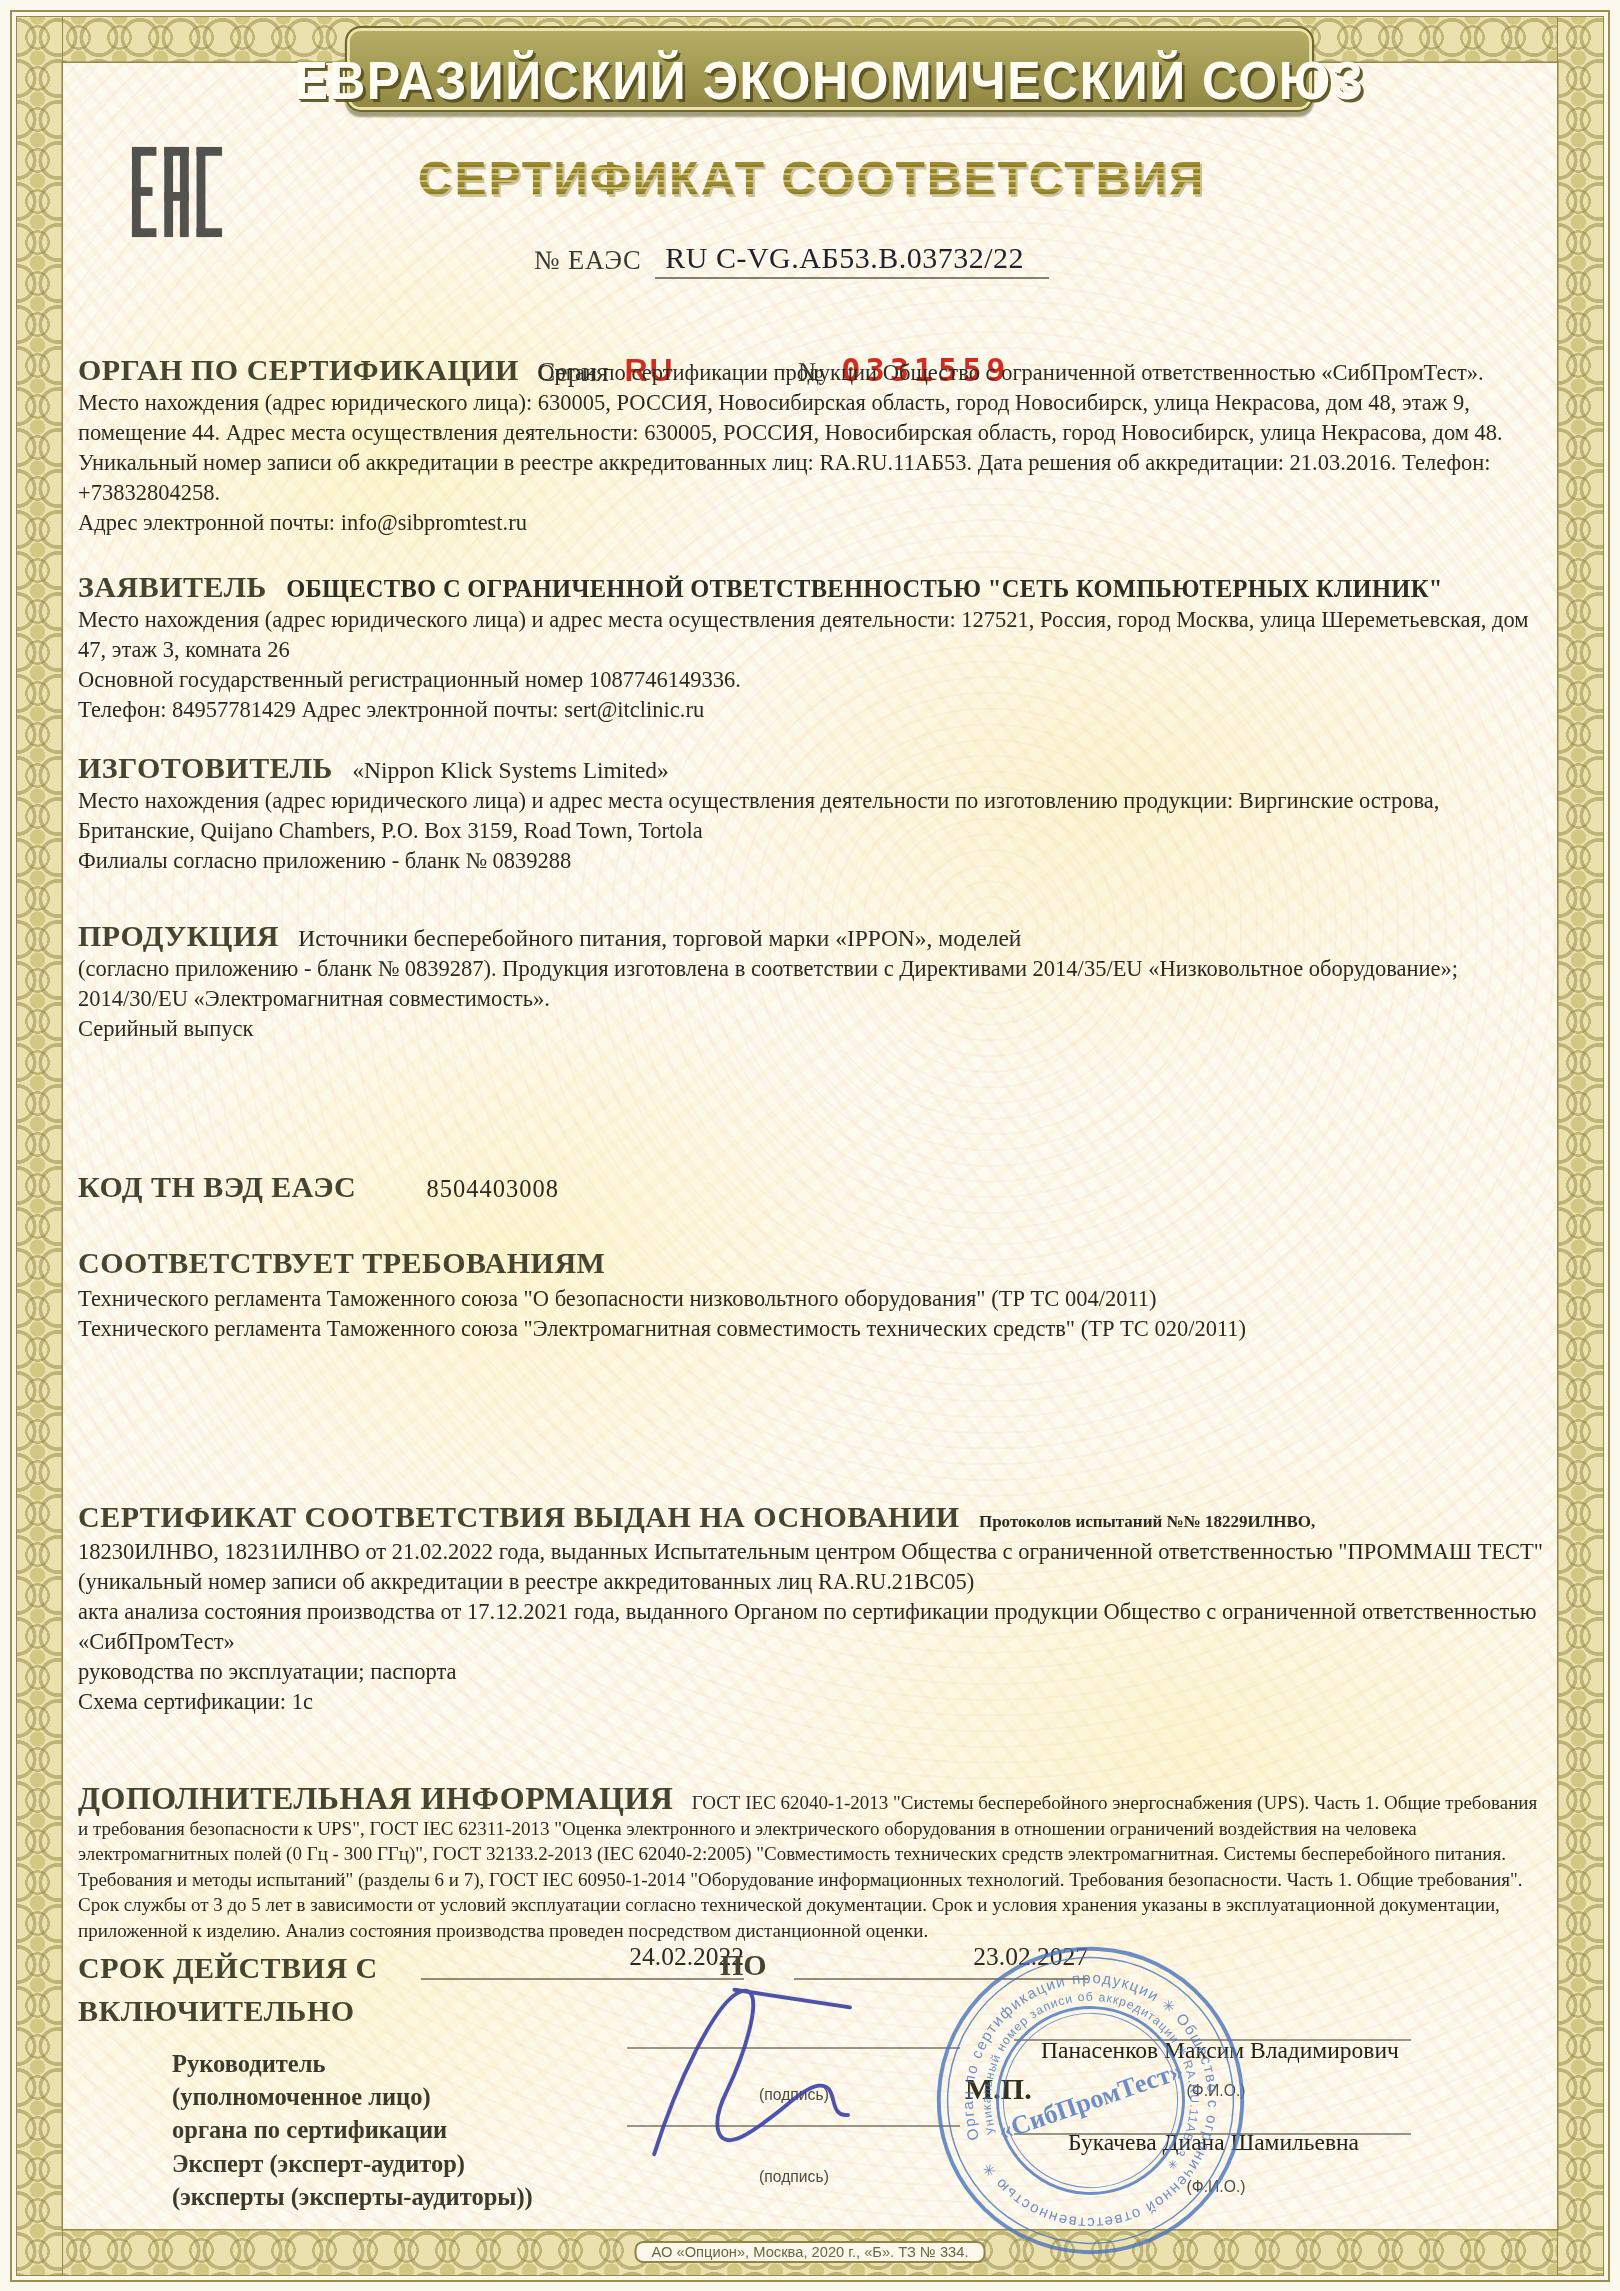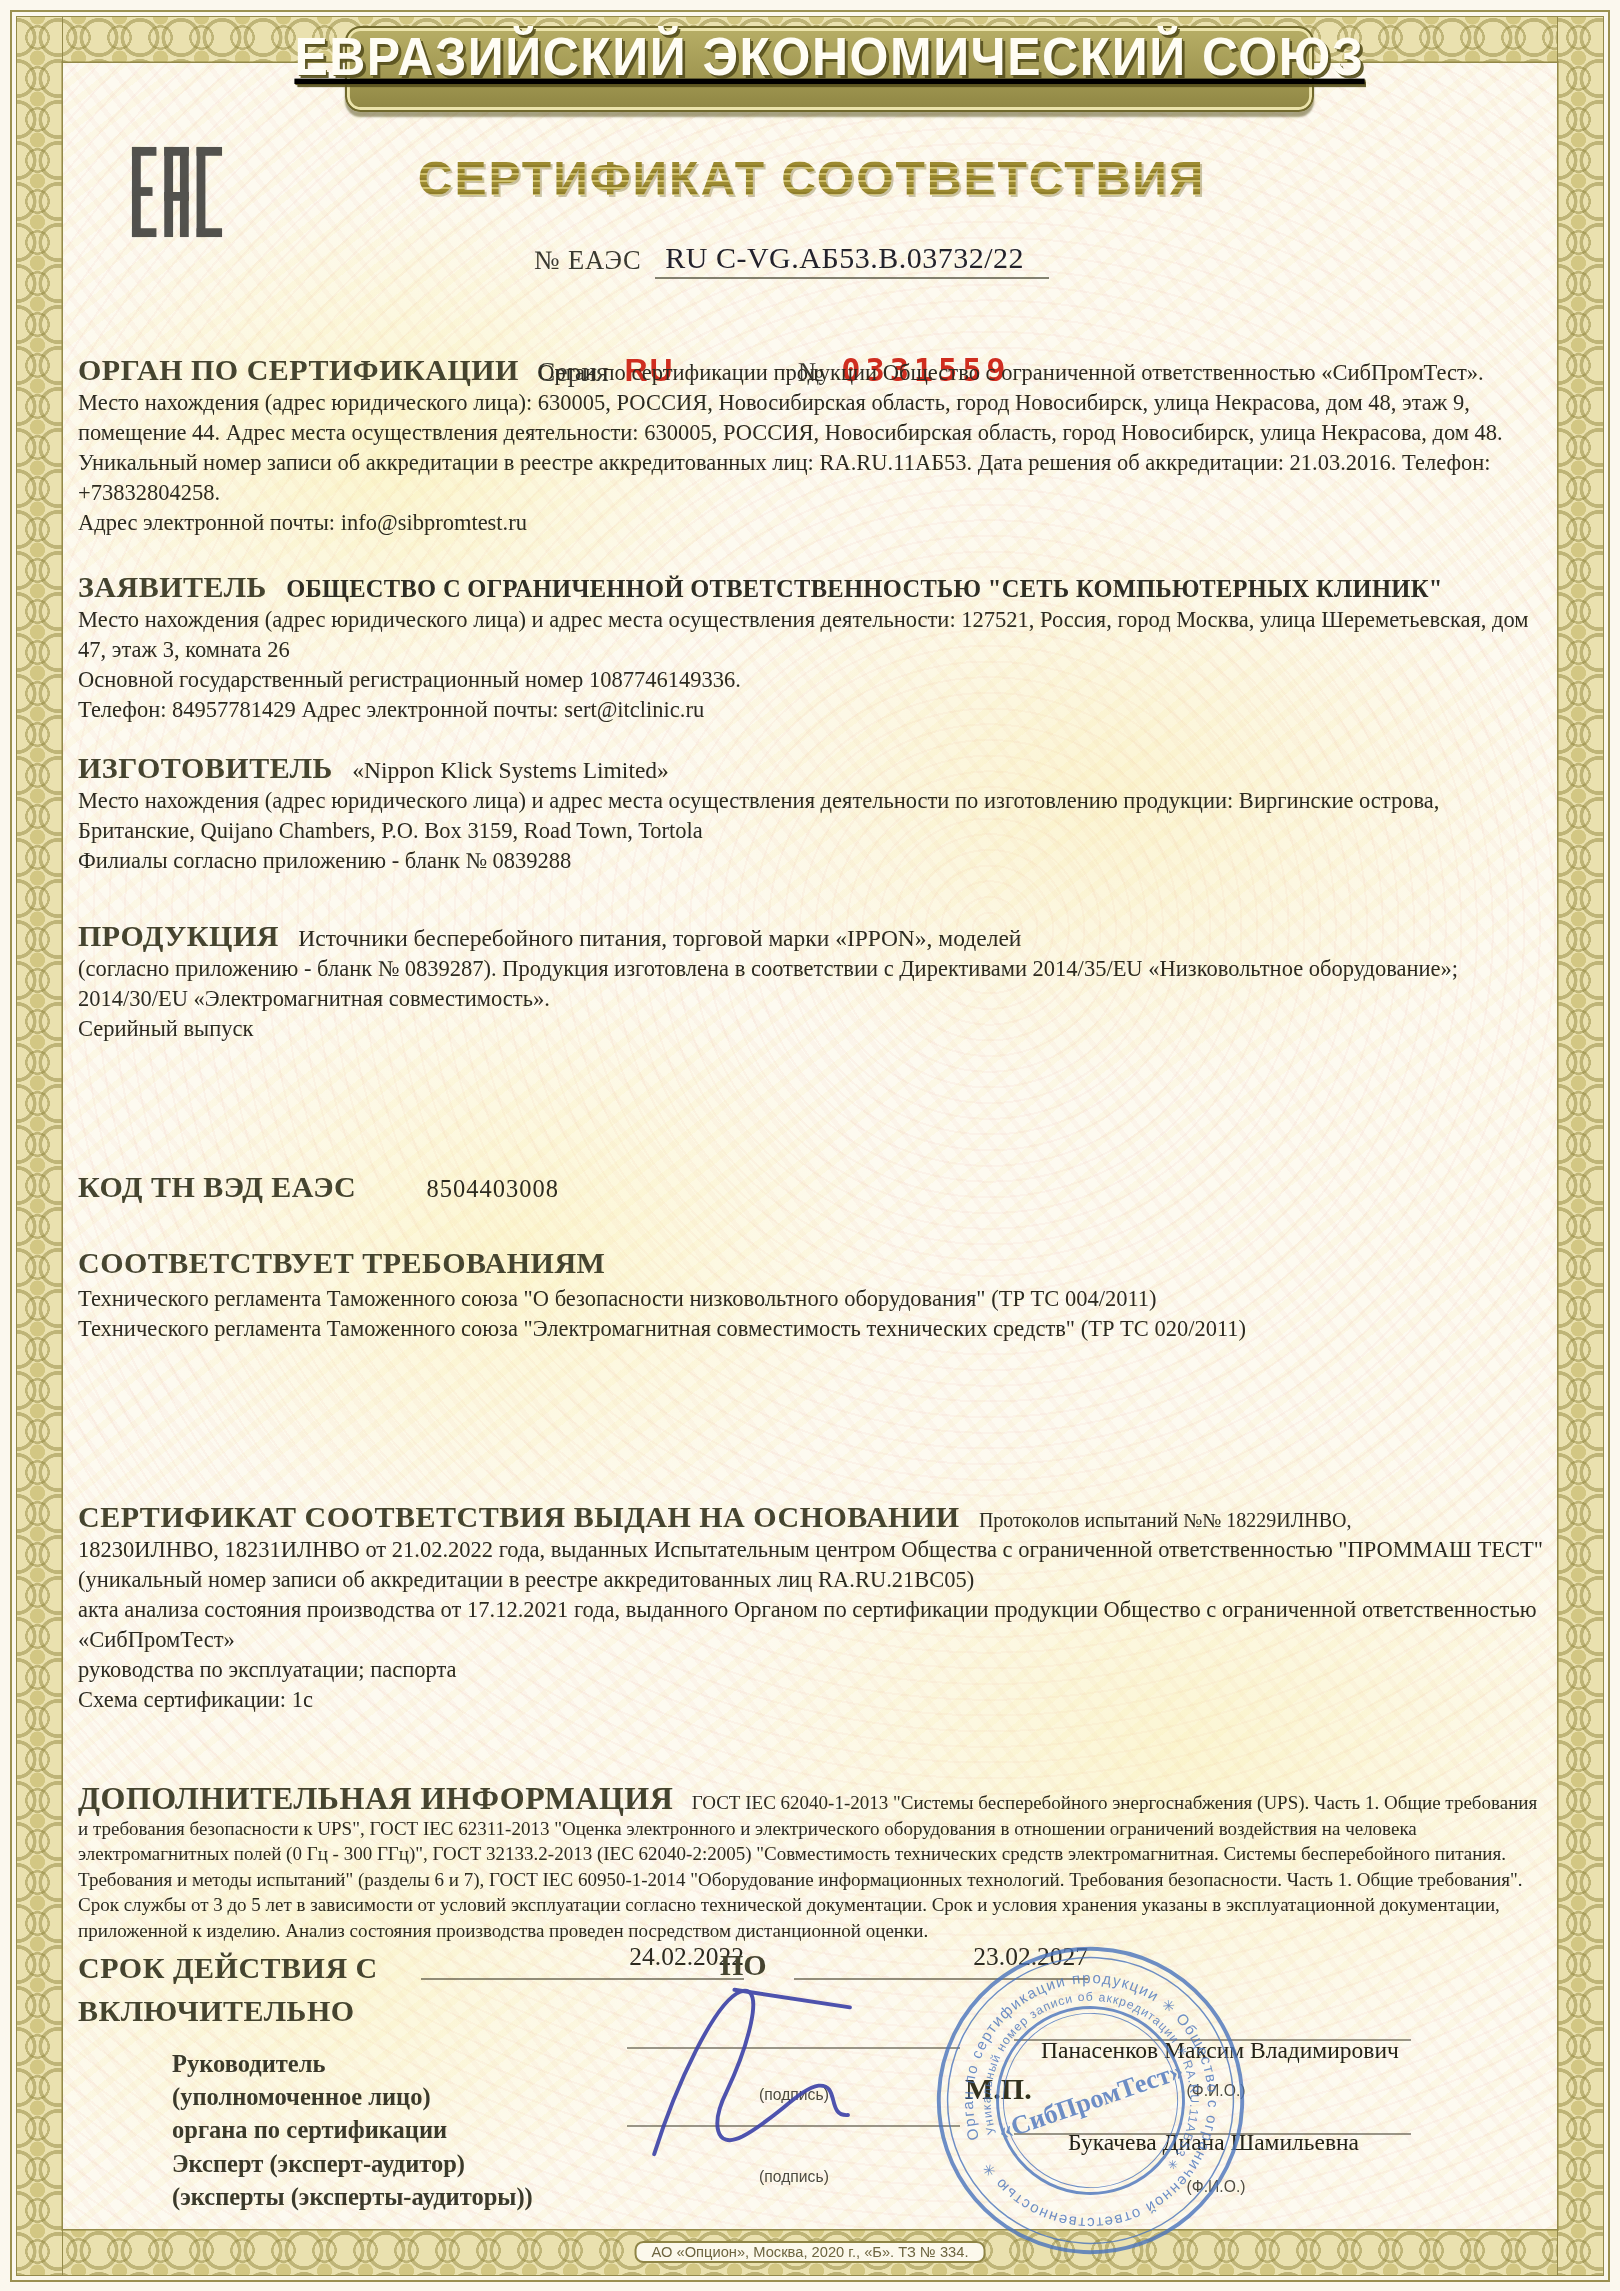--- a/index.html
+++ b/index.html
@@ -30,21 +30,21 @@
   .band-top{left:15.7px;right:15.7px;top:15.7px;height:45px;}
   .band-bottom{left:15.7px;right:15.7px;bottom:15.7px;height:45px;}
   .band-left{left:15.7px;top:15.7px;bottom:15.7px;width:45px;}
   .band-right{right:15.7px;top:15.7px;bottom:15.7px;width:45px;}
   .outer-hairline{position:absolute;inset:9.8px;border:2px solid #9a9050;pointer-events:none;}
 
   
   .ribbon{position:absolute;left:345px;top:25.5px;width:965px;height:82px;border-radius:15.7px;
     background:linear-gradient(#b7ae66,#9c934e 70%,#8f8644);
     border:2.9px solid #6f682c;box-shadow:inset 0 0 0 2.9px #ece4ac, 0 4.9px 2px rgba(95,88,38,.55);
-    display:flex;align-items:flex-start;justify-content:center;z-index:5;text-decoration:underline;}
+    display:flex;align-items:flex-end;justify-content:center;z-index:5;}
   .ribbon-text{font-family:"Liberation Sans",sans-serif;font-weight:800;font-size:50px;
     color:#fffdf4;letter-spacing:1.5px;white-space:nowrap;transform:scaleY(1.08);
     text-shadow:2.9px 2.9px 0 rgba(86,80,30,.9), 1px 1px 0 #6f682c;}
 
   
   .eac{position:absolute;left:130px;top:145px;opacity:.88;}
 
   
   .doc-title{position:absolute;left:78px;width:1467px;top:151px;text-align:center;
     font-family:"Liberation Sans",sans-serif;font-weight:900;font-size:48px;letter-spacing:2px;
@@ -61,21 +61,21 @@
   .series-value{font-family:"Liberation Sans",sans-serif;font-weight:800;font-size:32px;margin-left:15.7px;letter-spacing:2px;}
   .blank-label{font-size:27.4px;color:#3a3930;margin-left:123px;}
   .blank-value{font-family:"DejaVu Sans Mono",monospace;font-weight:700;font-size:32px;margin-left:17.6px;letter-spacing:4.9px;margin-top:43px;}
 
   
   .sect{position:absolute;left:78px;width:1470px;margin:0;font-size:22.5px;line-height:30px;color:#2c2a20;}
   .h{font-weight:700;font-size:30px;color:#45442f;letter-spacing:0.5px;margin-right:13.7px;}
   .t{}
   .block{display:block;}
   .applicant-name{font-weight:700;font-size:24.5px;color:#2e2d24;letter-spacing:0.3px;}
-  .small-t{font-size:20px;}
+  .small-t{font-size:17px;font-weight:bold;}
   .tiny-t{font-size:19px;line-height:25.5px;}
   .tnved-value{font-size:24.5px;margin-left:51px;letter-spacing:1px;}
 
   
   .validity{position:absolute;left:78px;top:1946px;width:1470px;}
   .validity .head{font-weight:700;font-size:30px;color:#45442f;line-height:43px;letter-spacing:0.5px;}
   .date-field{position:absolute;top:-3.9px;text-align:right;font-size:25.5px;color:#2c2a20;
     border-bottom:2px solid rgba(100,96,75,.7);padding-bottom:5.9px;}
   .po-label{position:absolute;left:642px;top:2px;font-weight:700;font-size:30px;color:#45442f;}
 

